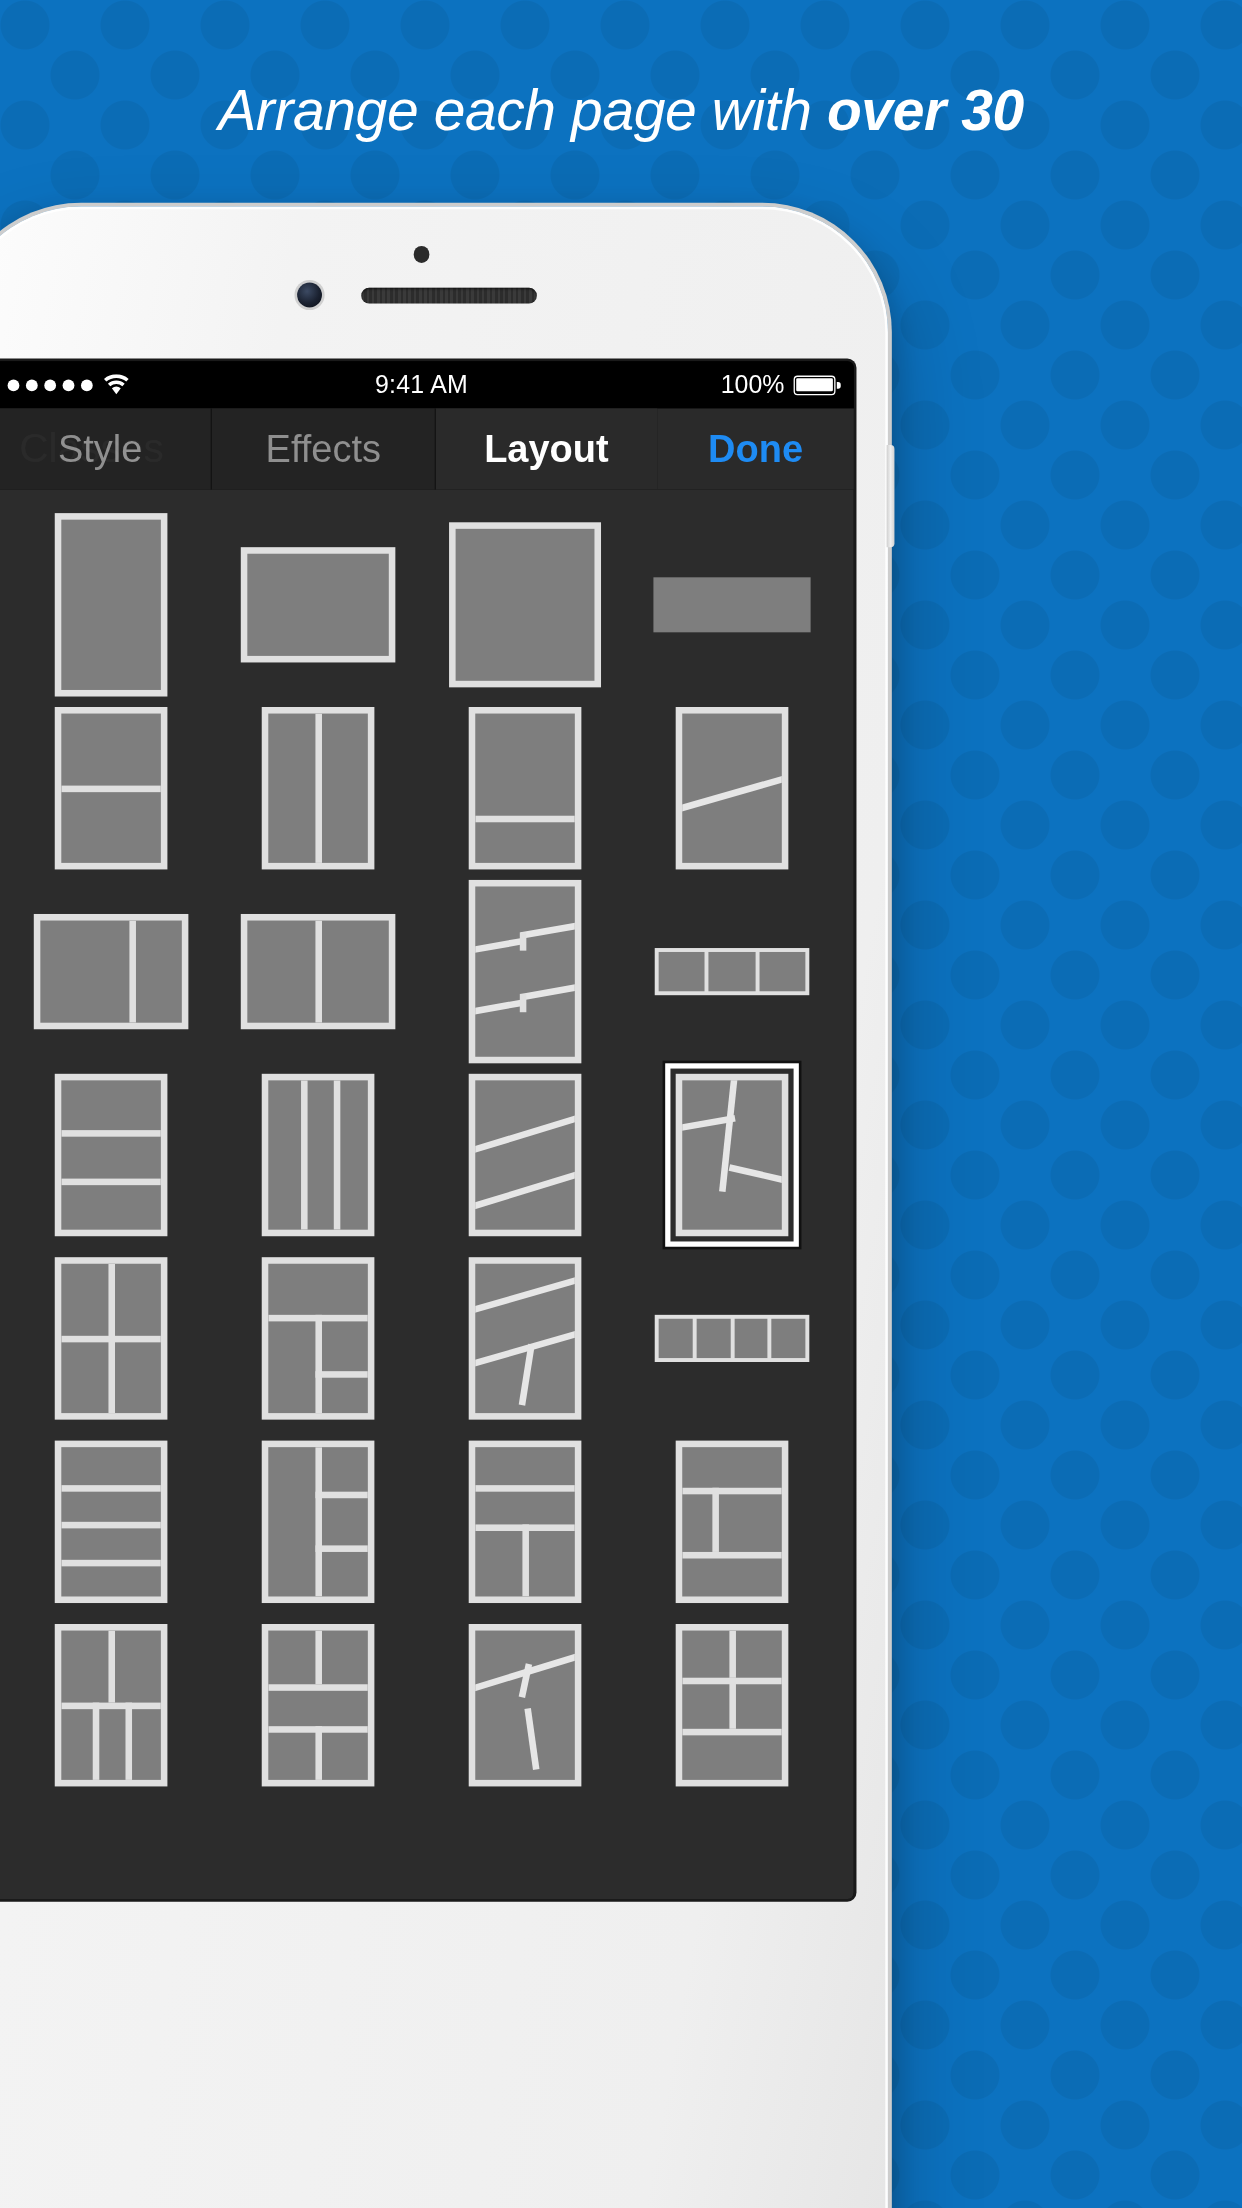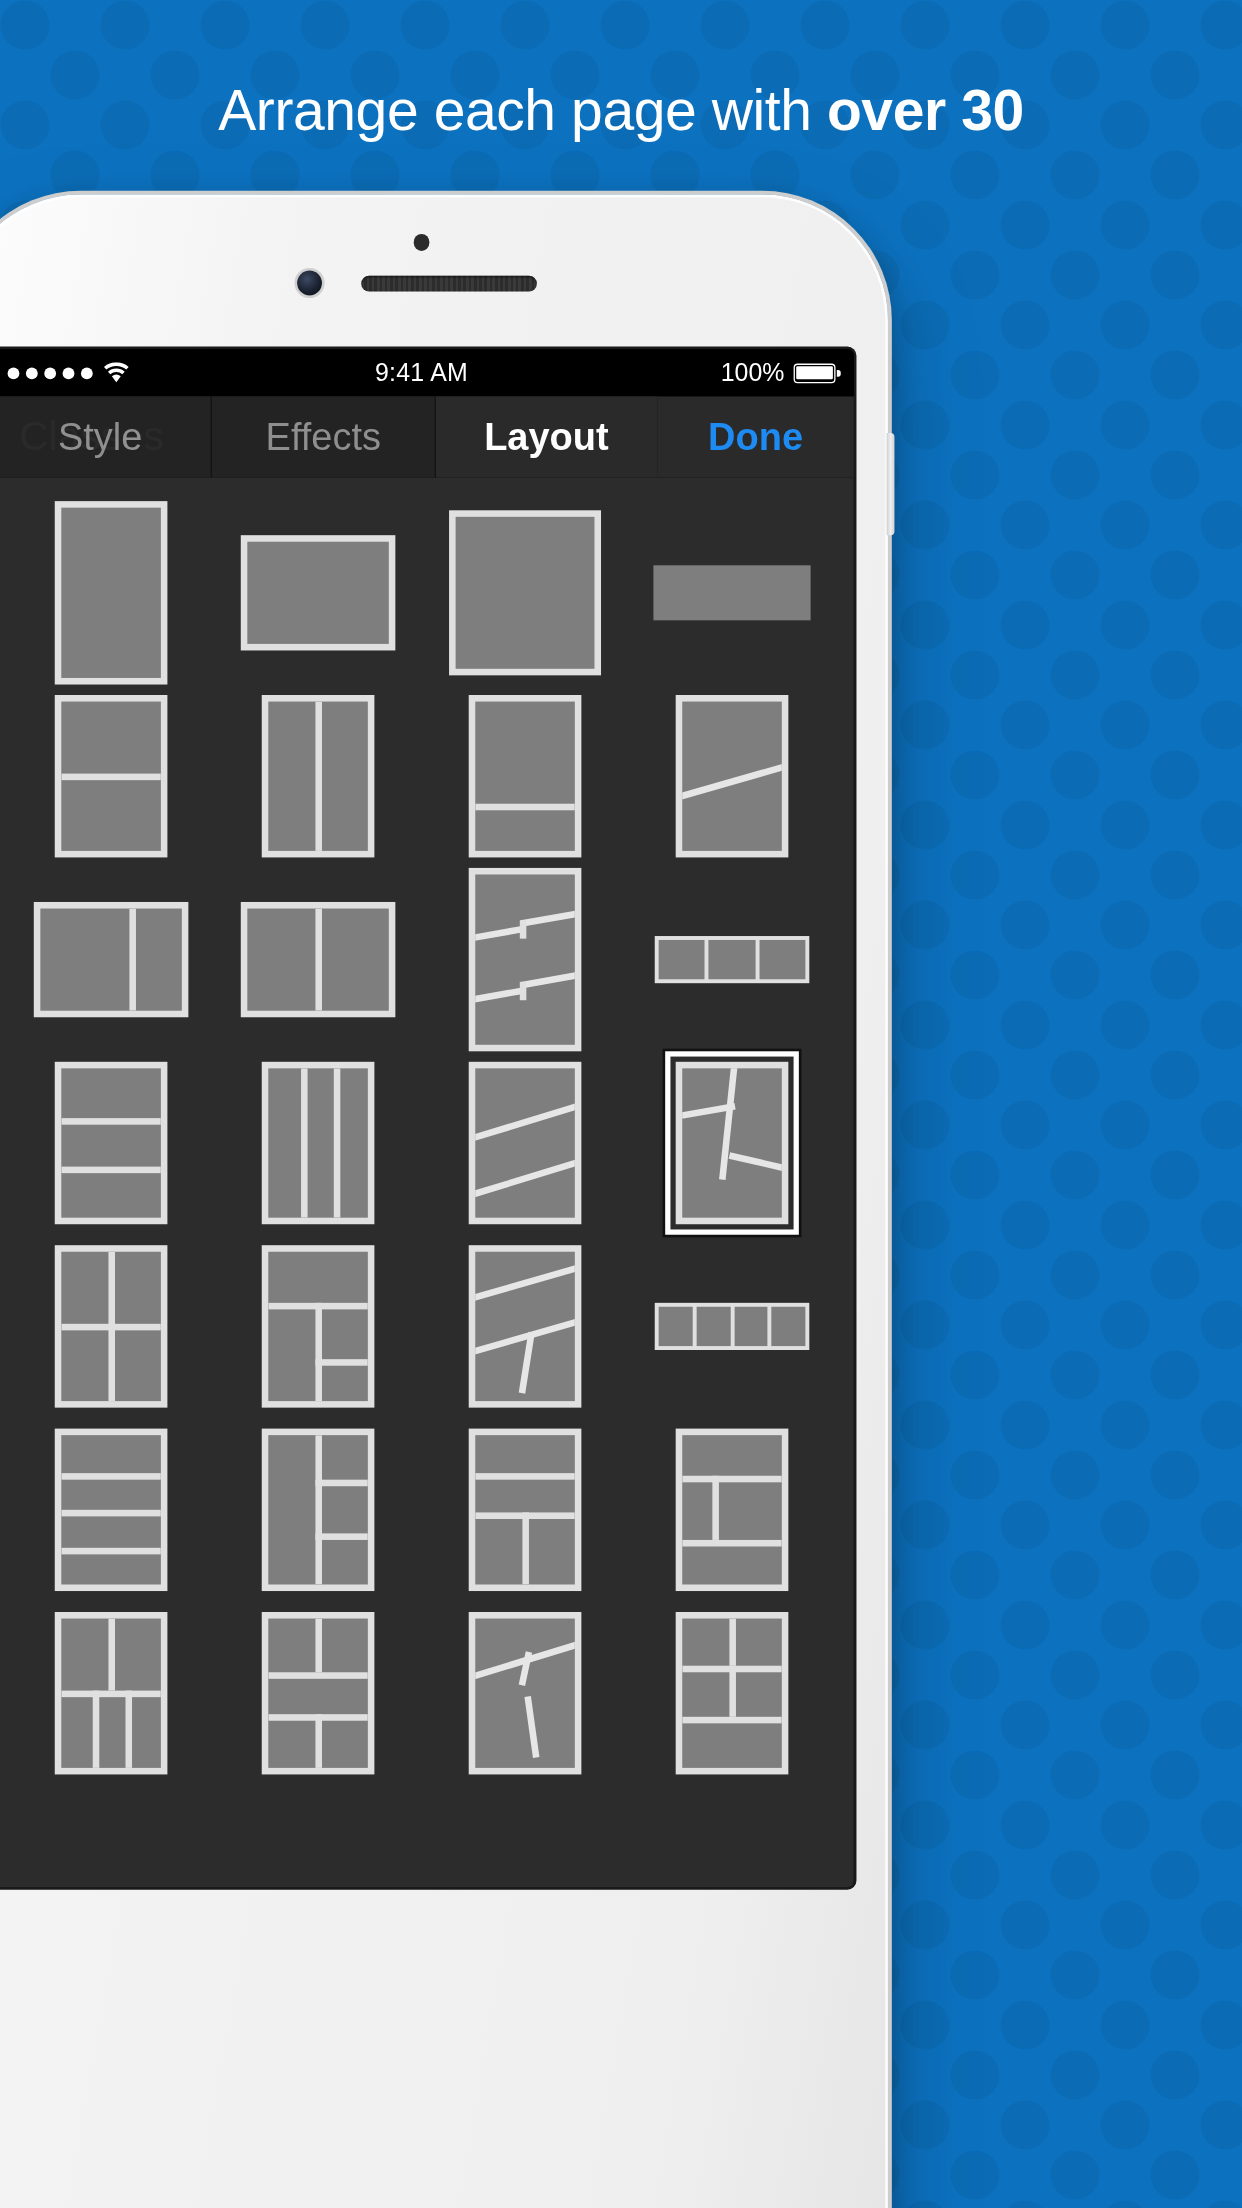--- a/index.html
+++ b/index.html
@@ -33,26 +33,27 @@
     top: 78px;
     left: 0;
     width: 1242px;
     text-align: center;
     color: #ffffff;
     font-size: 57px;
     line-height: 1.13;
     font-weight: 300;
     letter-spacing: -0.4px;
     padding: 0 60px;
+    font-style: italic;
   }
   .headline .b { font-weight: 700; }
   
   .phone-wrap {
     position: absolute;
-    left: 0; top: 0;
+    left: 0; top: 12px;
     width: 1242px; height: 1977px;
     pointer-events: none;
     padding-left: 8px;
   }
   .phone-wrap > * { pointer-events: auto; }
 
   .device {
     position: absolute;
     left: 95px;
     top: 282px;

